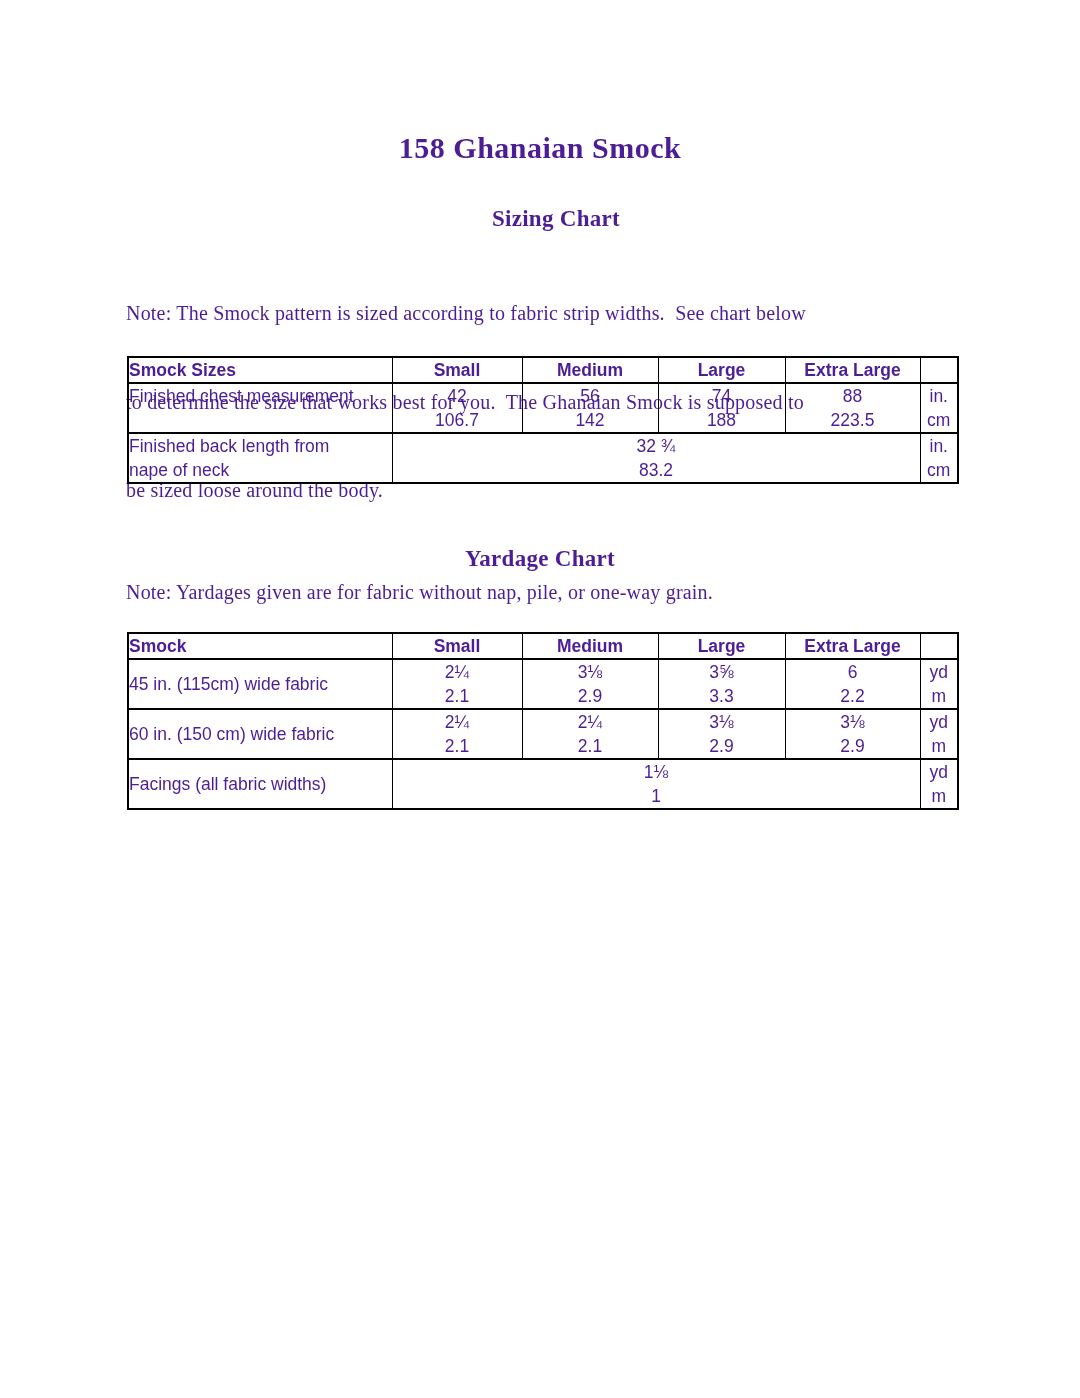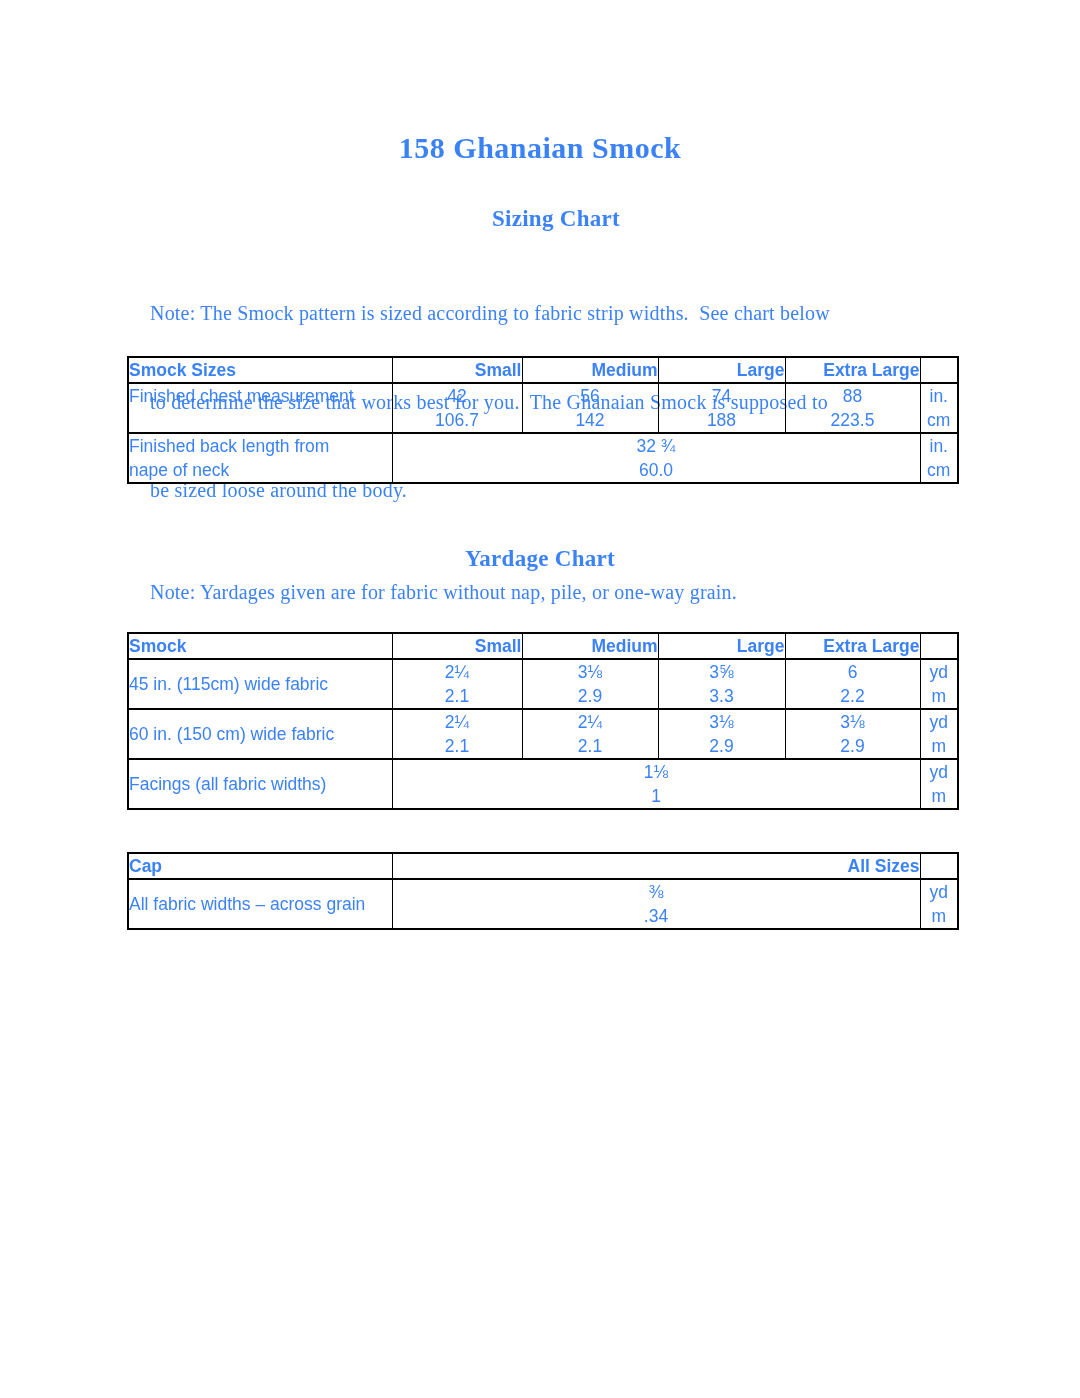--- a/index.html
+++ b/index.html
@@ -1,20 +1,20 @@
 <!DOCTYPE html>
 <html><head>
 <meta charset="utf-8">
 <style>
   html,body { margin:0; padding:0; background:#ffffff; }
   .page {
     position:relative;
     width:1080px; height:1398px;
     background:#ffffff;
-    color:#3b82f6;
+    color:#4c1d95;
     font-family:"Liberation Sans", sans-serif;
     overflow:hidden;
   }
   .doc-title {
     position:absolute; top:131px; left:0; width:1080px;
     text-align:center;
     font-family:"Liberation Serif", serif;
     font-weight:bold; font-size:30px; letter-spacing:0.5px;
   }
   .section-heading {
@@ -23,21 +23,20 @@
     font-family:"Liberation Serif", serif;
     font-weight:bold; font-size:23px; letter-spacing:0.3px;
   }
   .heading-sizing { top:206px;margin-left:16px; }
   .heading-yardage { top:546px; }
   .note {
     position:absolute; left:126px;
     font-family:"Liberation Serif", serif;
     font-size:20px; line-height:29.5px; letter-spacing:0.2px;
     white-space:pre;
-    margin-left:24px;
   }
   .note-sizing { top:240px; }
   .note-yardage { top:578px; }
 
   table.chart {
     position:absolute; left:127px;
     border-collapse:collapse;
     table-layout:fixed;
     width:830px;
     font-size:17.5px;
@@ -49,21 +48,21 @@
   table.chart { border:2px solid #000; }
   table.chart th, table.chart td {
     border-left:1px solid #000;
     border-right:1px solid #000;
     border-top:2px solid #000;
     border-bottom:2px solid #000;
     padding:0;
     overflow:hidden;
   }
   th.lbl, td.lbl { text-align:left; padding-left:9px; }
-  th { font-weight:bold; text-align:right; }
+  th { font-weight:bold; text-align:center; }
   tr.hdr { height:26px; }
   tr.r2  { height:48px; }   
   tr.r2b { height:43px; }
   td.val { text-align:center; vertical-align:top; }
   td.val .ln { line-height:24px; height:24px; }
   td.unit { text-align:center; vertical-align:top; }
   td.unit .ln { line-height:24px; height:24px; }
   td.lbl-top { vertical-align:top; line-height:24px; }
   td.lbl-mid { vertical-align:middle; line-height:24px; }
 </style>
@@ -123,21 +122,21 @@
         <div class="ln">cm</div>
       </td>
     </tr>
     <tr class="r2b">
       <td class="lbl lbl-top">
         <div>Finished back length from</div>
         <div>nape of neck</div>
       </td>
       <td class="val" colspan="4">
         <div class="ln">32 ¾</div>
-        <div class="ln">60.0</div>
+        <div class="ln">83.2</div>
       </td>
       <td class="unit">
         <div class="ln">in.</div>
         <div class="ln">cm</div>
       </td>
     </tr>
   </tbody>
     </table>
 
   <div class="section-heading heading-yardage">Yardage Chart</div>
@@ -215,39 +214,14 @@
         <div class="ln">1</div>
       </td>
       <td class="unit">
         <div class="ln">yd</div>
         <div class="ln">m</div>
       </td>
     </tr>
   </tbody>
     </table>
 
-  <table class="chart table-cap">
-    <colgroup>
-      <col style="width:264px">
-        <col style="width:528px">
-        <col style="width:38px">
-    </colgroup>
-    <tbody>
-        <tr class="hdr">
-      <th class="lbl">Cap</th>
-      <th>All Sizes</th>
-      <th></th>
-    </tr>
-    <tr class="r2">
-      <td class="lbl lbl-mid">All fabric widths – across grain</td>
-      <td class="val">
-        <div class="ln">⅜</div>
-        <div class="ln">.34</div>
-      </td>
-      <td class="unit">
-        <div class="ln">yd</div>
-        <div class="ln">m</div>
-      </td>
-    </tr>
-  </tbody>
-    </table>
 
 </div>
 
 </body></html>

